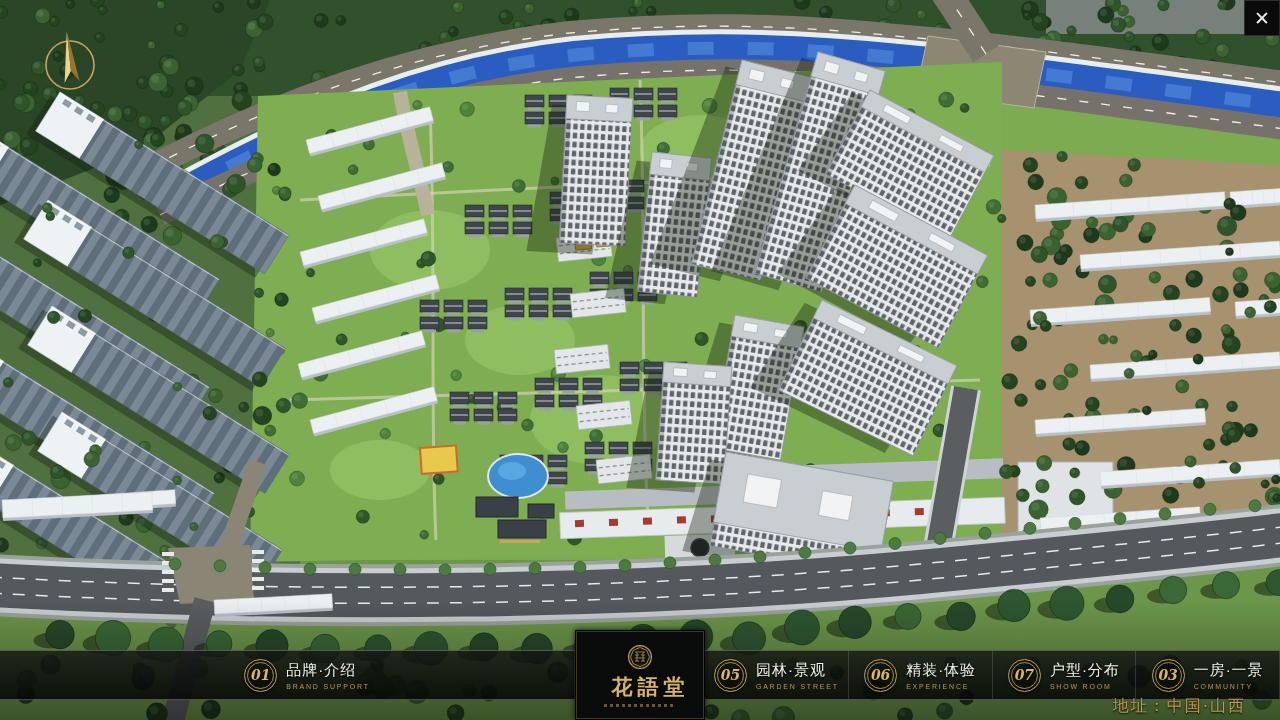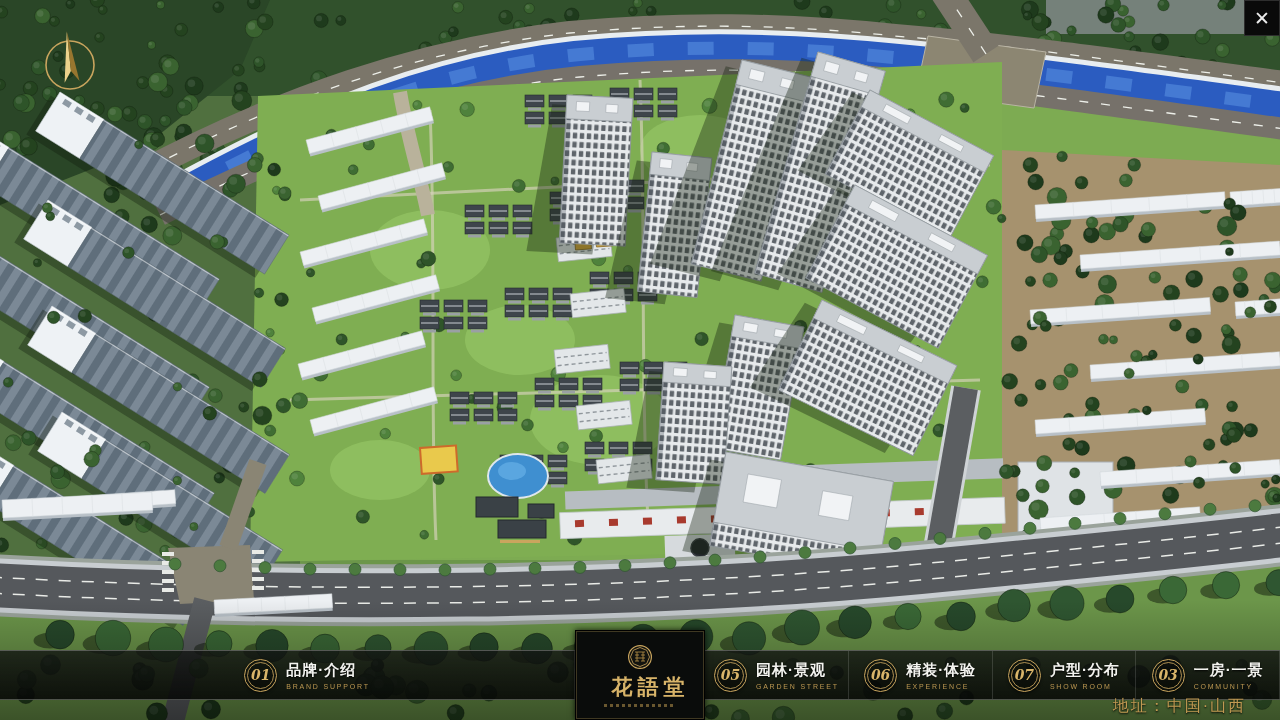--- a/index.html
+++ b/index.html
@@ -23,21 +23,21 @@
   .nav-group{flex:1;display:flex;min-width:0;}
   .nav-item{flex:1;display:flex;align-items:center;justify-content:center;gap:9px;
     border-right:1px solid rgba(255,255,255,.14);cursor:pointer;min-width:0;}
   .nav-group.left .nav-item:first-child{border-left:none;padding-left:40px;}
   .badge{width:31px;height:31px;border-radius:50%;border:1px solid #c9a55e;position:relative;
     flex:0 0 31px;display:flex;align-items:center;justify-content:center;
     background:rgba(0,0,0,.35);box-shadow:0 1px 3px rgba(0,0,0,.6);}
   .badge::before{content:"";position:absolute;inset:2px;border-radius:50%;border:1px solid rgba(201,165,94,.85);}
   .badge .num{font:italic bold 14px "DejaVu Serif",serif;color:#d9b56a;transform:translateY(-.5px);}
   .labels{display:flex;flex-direction:column;align-items:flex-start;}
-  .zh{font-weight:bold;font-size:15px;color:#f3f3ef;letter-spacing:1px;white-space:nowrap;
+  .zh{font-weight:normal;font-size:15px;color:#f3f3ef;letter-spacing:1px;white-space:nowrap;
       text-shadow:0 1px 2px rgba(0,0,0,.9);}
   .en{font-size:7px;color:#bd9852;letter-spacing:1.8px;margin-top:3px;white-space:nowrap;}
   
   .logo-panel{flex:0 0 128px;width:128px;height:88px;align-self:flex-start;margin-top:-21px;
     position:relative;z-index:6;background:#0a0c0b;cursor:pointer;
     border:1px solid #000;box-shadow:inset 0 0 0 1px rgba(190,160,90,.30),0 0 6px rgba(0,0,0,.8);
     display:flex;flex-direction:column;align-items:center;justify-content:center;gap:3px;}
   .logo-title{font:bold 21px "DejaVu Serif",serif;color:#d8b469;letter-spacing:5px;text-indent:5px;margin-left:16px;}
   .logo-sub{width:72px;height:3px;opacity:.75;
     background:repeating-linear-gradient(90deg,#8a713c 0 3px,transparent 3px 6px);}

